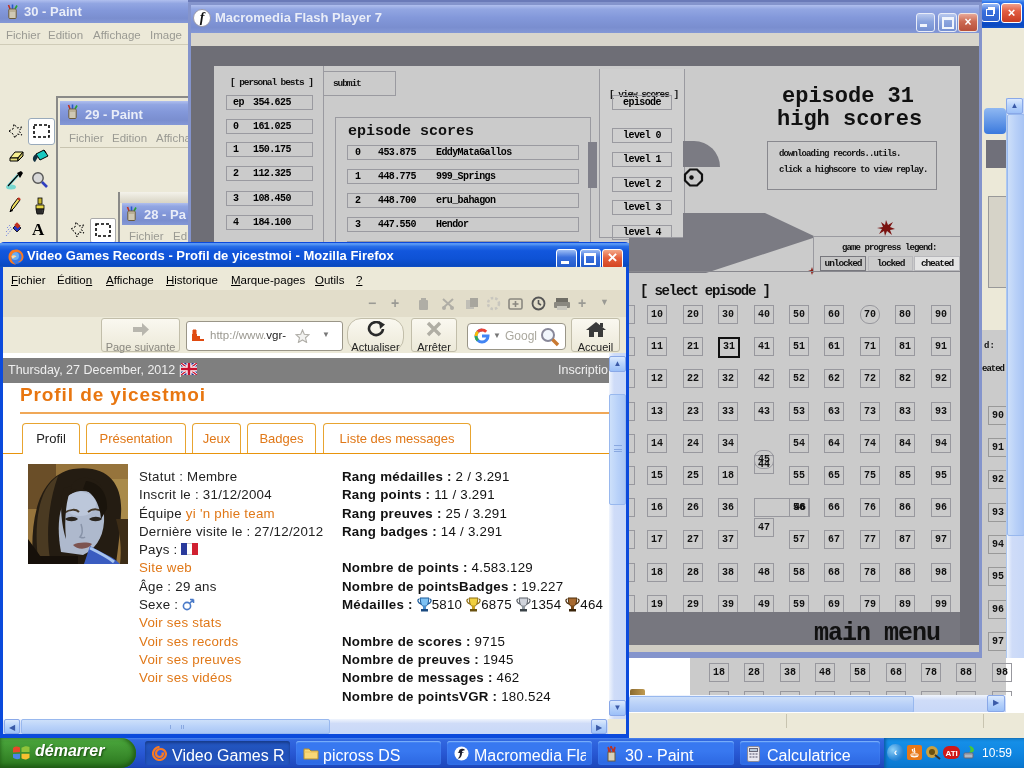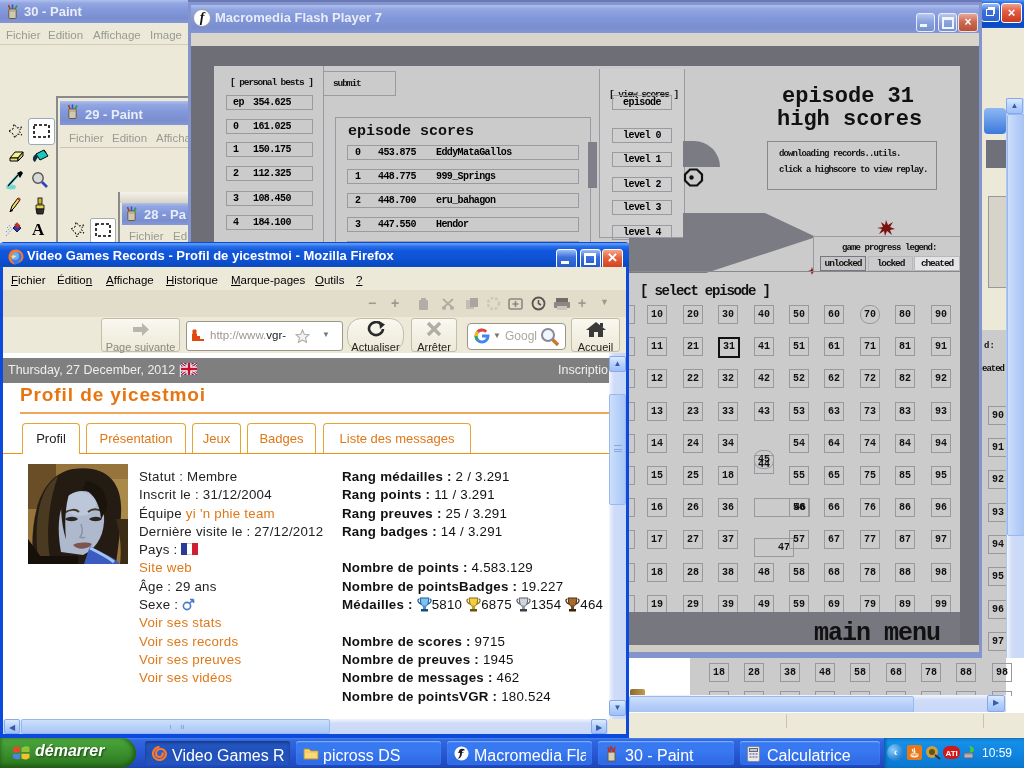--- a/index.html
+++ b/index.html
@@ -417,21 +417,21 @@
         <div class="cell" style="left:504px;top:464px;">37</div>
         <div class="cell" style="left:504px;top:497px;">38</div>
         <div class="cell" style="left:504px;top:529px;">39</div>
         <div class="cell" style="left:540px;top:239px;">40</div>
         <div class="cell" style="left:540px;top:271px;">41</div>
         <div class="cell" style="left:540px;top:303px;">42</div>
         <div class="cell" style="left:540px;top:336px;">43</div>
         <div class="cell" style="left:540px;top:368px;margin-top:21px;">44</div>
         <div class="cell" style="left:540px;top:384px;border-radius:8px;">45</div>
         <div class="cell" style="left:540px;top:432px;padding-left:36px;">46</div>
-        <div class="cell" style="left:540px;top:472px;padding-left:20px;">47</div>
+        <div class="cell" style="left:540px;top:452px;">47</div>
         <div class="cell" style="left:540px;top:497px;">48</div>
         <div class="cell" style="left:540px;top:529px;">49</div>
         <div class="cell" style="left:575px;top:239px;">50</div>
         <div class="cell" style="left:575px;top:271px;">51</div>
         <div class="cell" style="left:575px;top:303px;">52</div>
         <div class="cell" style="left:575px;top:336px;">53</div>
         <div class="cell" style="left:575px;top:368px;">54</div>
         <div class="cell" style="left:575px;top:400px;">55</div>
         <div class="cell" style="left:575px;top:432px;">56</div>
         <div class="cell" style="left:575px;top:464px;">57</div>

